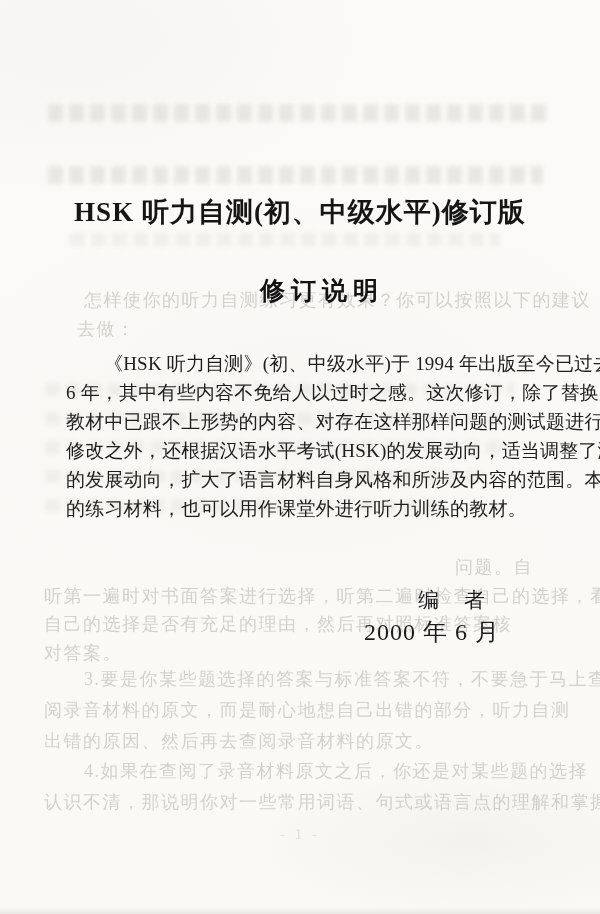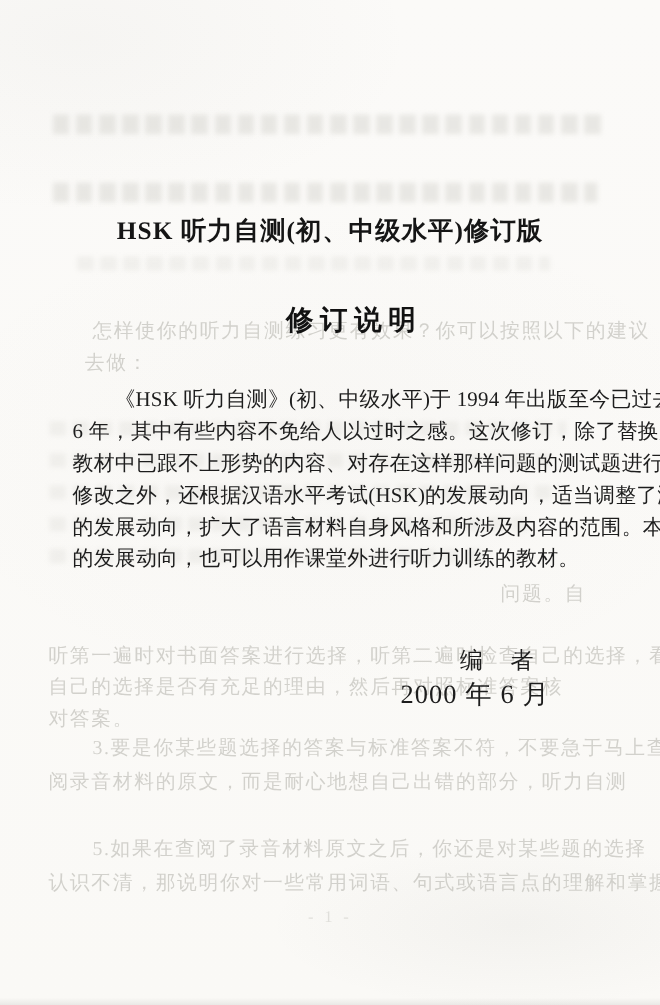--- a/index.html
+++ b/index.html
@@ -29,21 +29,21 @@
   }
   .gband.weak{opacity:.25;height:13px;}
   .gpagenum{
     position:absolute;left:0;right:0;text-align:center;
     font-size:15px;color:#c4c3bd;opacity:.45;filter:blur(0.6px);letter-spacing:3px;
   }
   
   .content{position:absolute;inset:0;z-index:2;}
   .book-title{
     position:absolute;top:194px;left:0;right:0;text-align:center;
-    font-size:23px;font-weight:600;letter-spacing:1px;color:#151515;
+    font-size:27px;font-weight:600;letter-spacing:1px;color:#151515;
   }
   .section-heading{
     position:absolute;top:274px;left:0;right:0;text-align:center;
     font-family:"Liberation Sans","DejaVu Sans",sans-serif;
     font-size:25px;font-weight:700;letter-spacing:6px;color:#121212;padding-left:44px;
   }
   .body-block{position:absolute;top:349px;left:66px;width:471px;}
   .body-line{
     height:29px;line-height:29px;font-size:19px;color:#1d1d1d;
     letter-spacing:.2px;white-space:nowrap;
@@ -65,43 +65,44 @@
     <div class="gband" style="top:166px;left:48px;width:495px;"></div>
     <div class="gband weak" style="top:233px;left:70px;width:430px;"></div>
     <div class="gband weak" style="top:383px;left:45px;width:470px;"></div>
     <div class="gband weak" style="top:412px;left:45px;width:455px;"></div>
     <div class="gband weak" style="top:441px;left:45px;width:465px;"></div>
     <div class="gband weak" style="top:470px;left:45px;width:440px;"></div>
     <div class="gband weak" style="top:499px;left:45px;width:400px;"></div>
 
     <div class="gline" style="top:288px;left:84px;">怎样使你的听力自测练习更有效果？你可以按照以下的建议</div>
     <div class="gline" style="top:317px;left:44px;margin-left:33px;">去做：</div>
-    <div class="gline" style="top:527px;left:455px;">问题。自</div>
+    <div class="gline" style="top:555px;left:455px;">问题。自</div>
     <div class="gline" style="top:584px;left:44px;">听第一遍时对书面答案进行选择，听第二遍时检查自己的选择，看</div>
     <div class="gline" style="top:612px;left:44px;">自己的选择是否有充足的理由，然后再对照标准答案核</div>
     <div class="gline" style="top:641px;left:44px;">对答案。</div>
     <div class="gline" style="top:667px;left:84px;">3.要是你某些题选择的答案与标准答案不符，不要急于马上查</div>
     <div class="gline" style="top:698px;left:44px;">阅录音材料的原文，而是耐心地想自己出错的部分，听力自测</div>
-    <div class="gline" style="top:759px;left:84px;">5.如果在查阅了录音材料原文之后，你还是对某些题的选择</div>
+    <div class="gline" style="top:729px;left:44px;">出错的原因、然后再去查阅录音材料的原文。</div>
+    <div class="gline" style="top:759px;left:84px;">4.如果在查阅了录音材料原文之后，你还是对某些题的选择</div>
     <div class="gline" style="top:790px;left:44px;">认识不清，那说明你对一些常用词语、句式或语言点的理解和掌握</div>
 
     <div class="gpagenum" style="top:826px;">- 1 -</div>
   </div>
 
   <div class="content">
     <div class="book-title">HSK 听力自测(初、中级水平)修订版</div>
     <div class="section-heading">修订说明</div>
 
     <div class="body-block">
       <div class="body-line indent">《HSK 听力自测》(初、中级水平)于 1994 年出版至今已过去了</div>
       <div class="body-line">6 年，其中有些内容不免给人以过时之感。这次修订，除了替换原</div>
       <div class="body-line">教材中已跟不上形势的内容、对存在这样那样问题的测试题进行</div>
       <div class="body-line">修改之外，还根据汉语水平考试(HSK)的发展动向，适当调整了测</div>
       <div class="body-line">的发展动向，扩大了语言材料自身风格和所涉及内容的范围。本</div>
-      <div class="body-line last">的发展动向，也可以用作课堂外进行听力训练的教材。</div>
+      <div class="body-line last">的练习材料，也可以用作课堂外进行听力训练的教材。</div>
     </div>
 
     <div class="sig-block">
       <div class="author-signature">编　者</div>
       <div class="publication-date">2000 年 6 月</div>
     </div>
   </div>
 
 </div>
 

